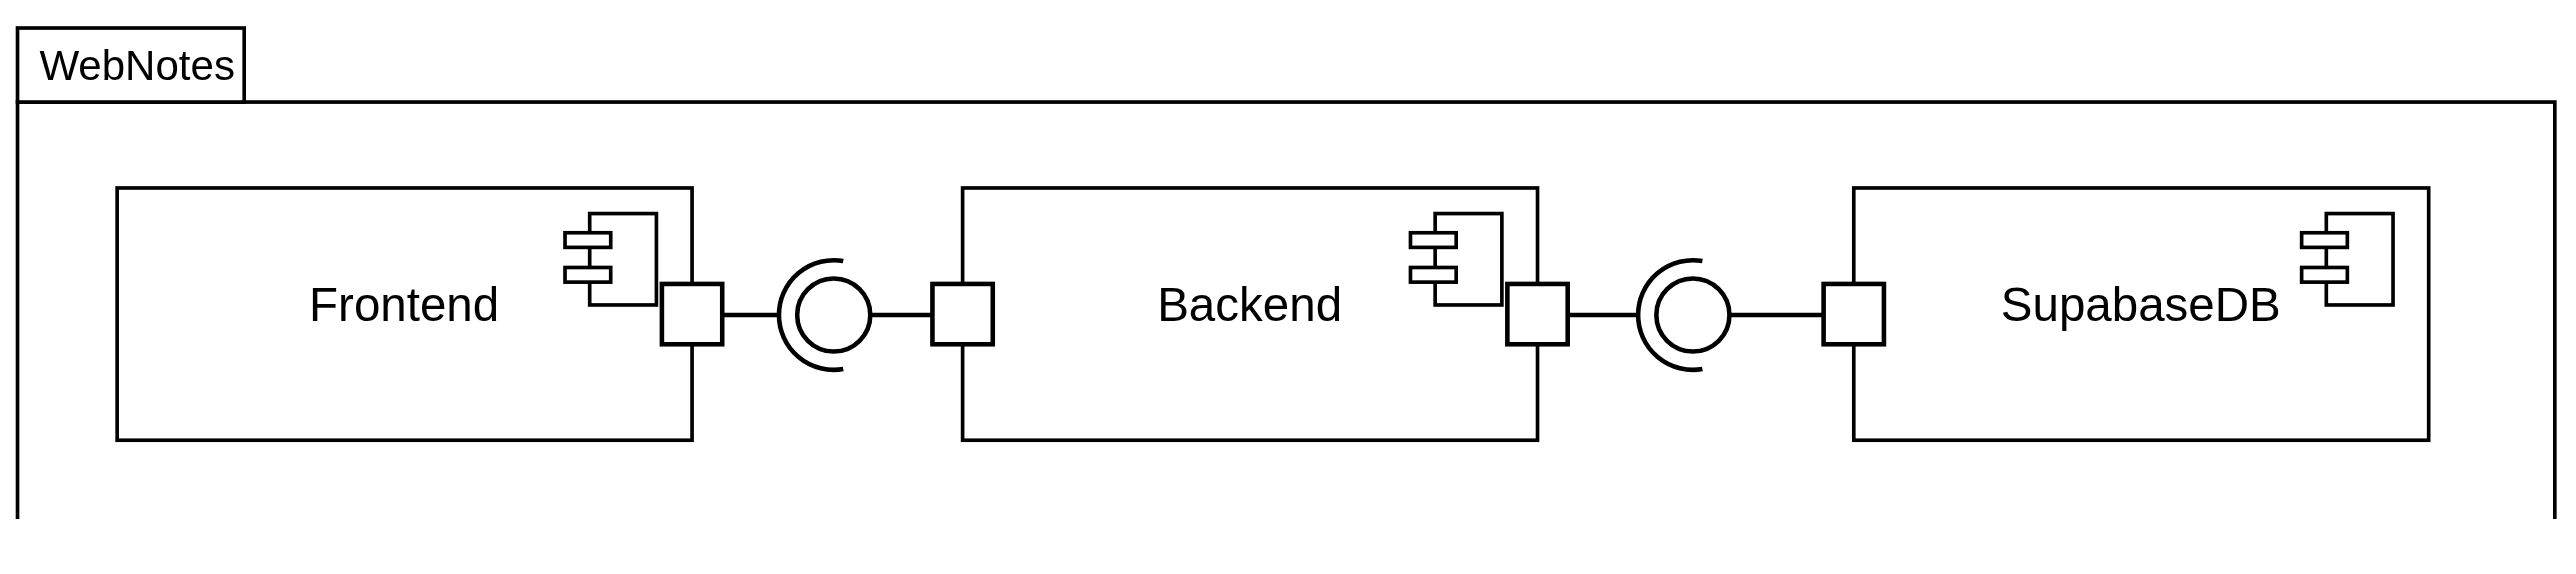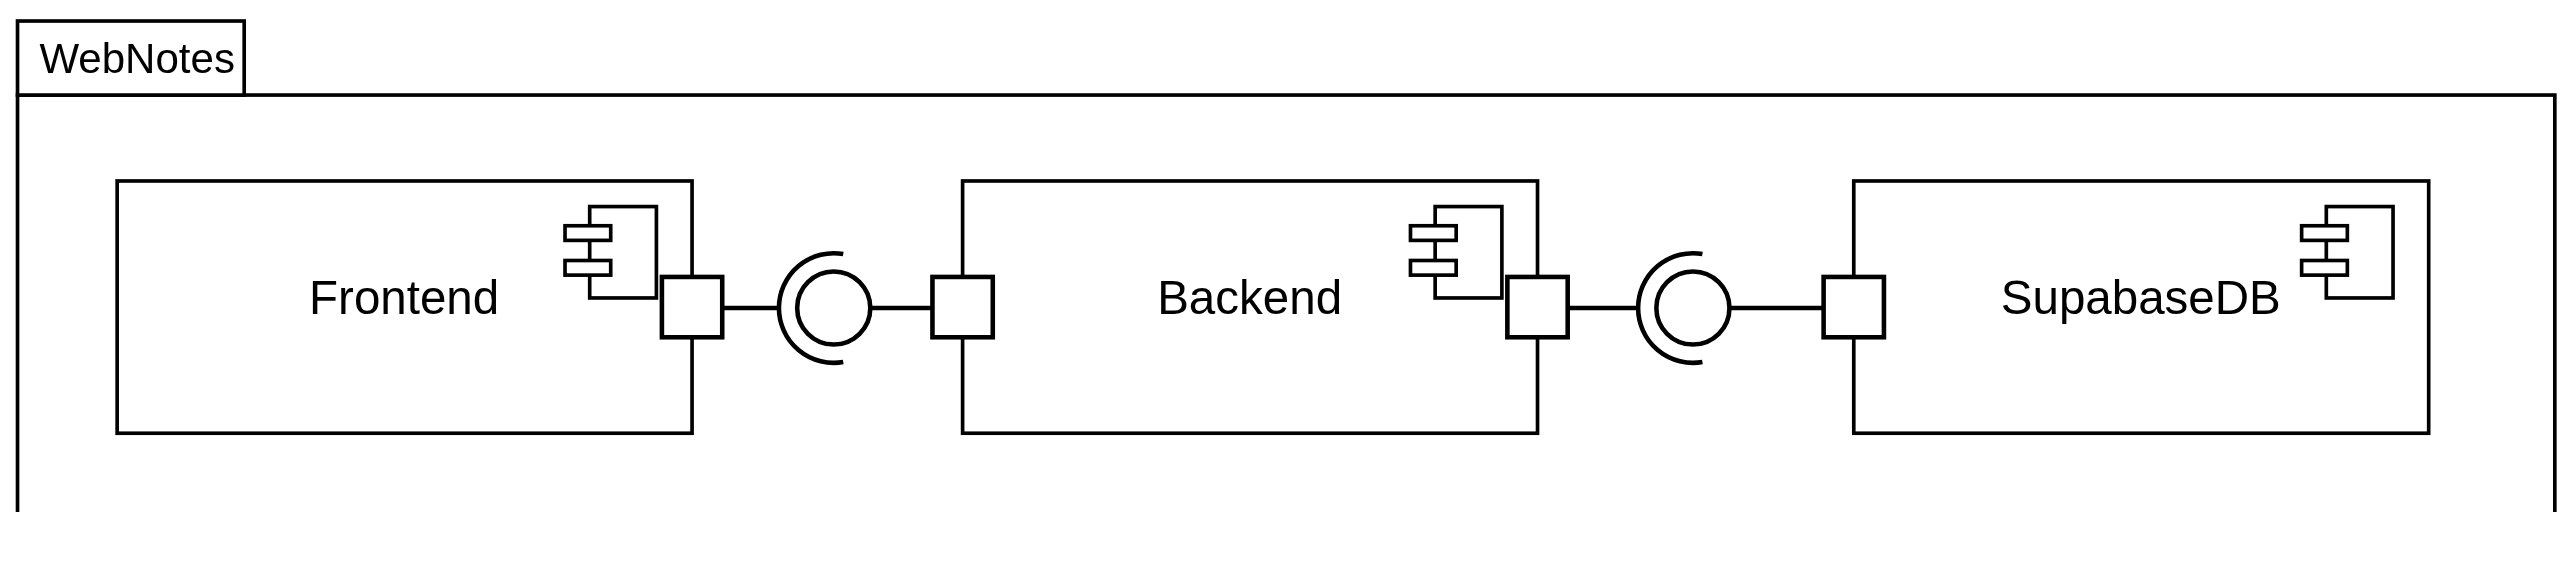--- a/index.html
+++ b/index.html
@@ -5,20 +5,21 @@
   :root{
     --stroke:#000000;
     --bg:#ffffff;
   }
   html,body{margin:0;padding:0;background:var(--bg);}
   .canvas{
     position:relative;
     width:2576px;height:512px;
     background:var(--bg);
     overflow:hidden;
+    margin-top:7px;
   }
   svg{display:block;}
   .shape{
     fill:var(--bg);
     stroke:var(--stroke);
     stroke-width:4;
   }
   .thick{
     stroke-width:5;
   }

